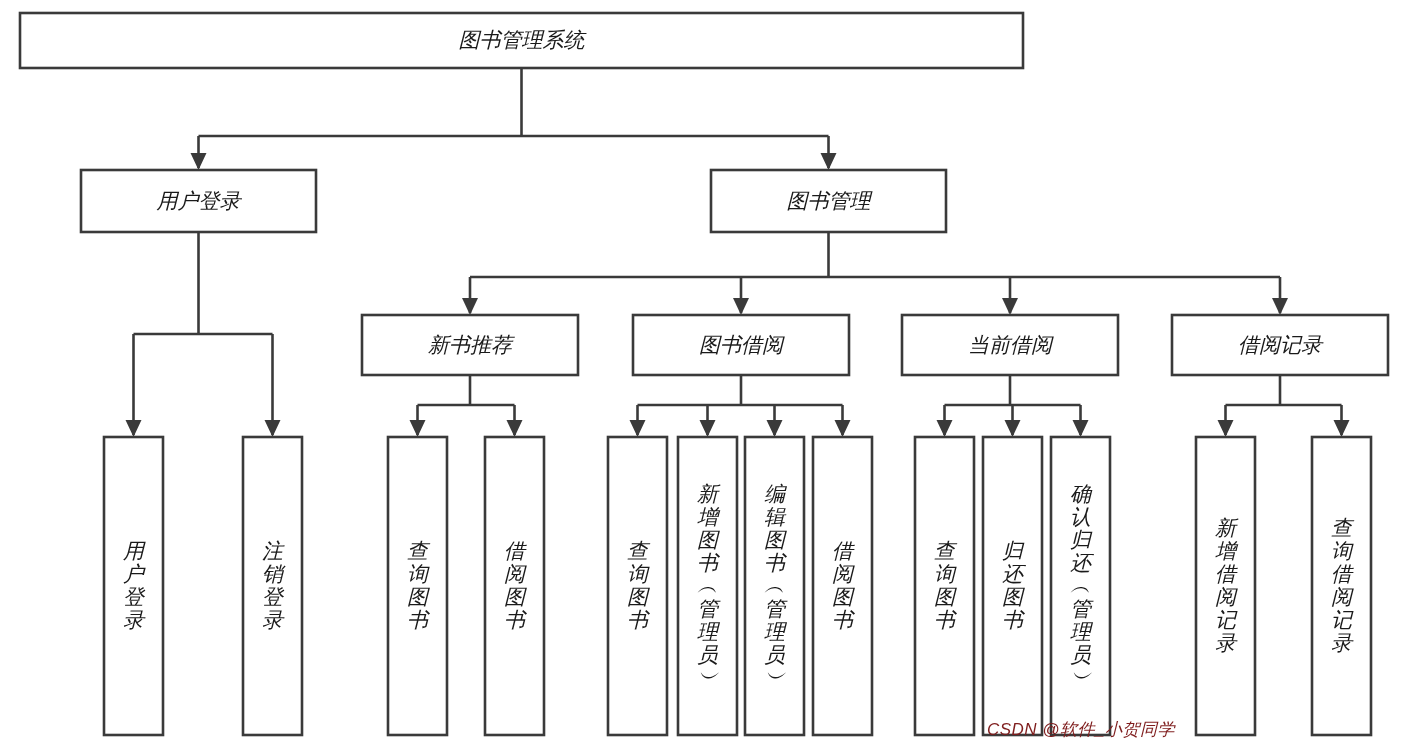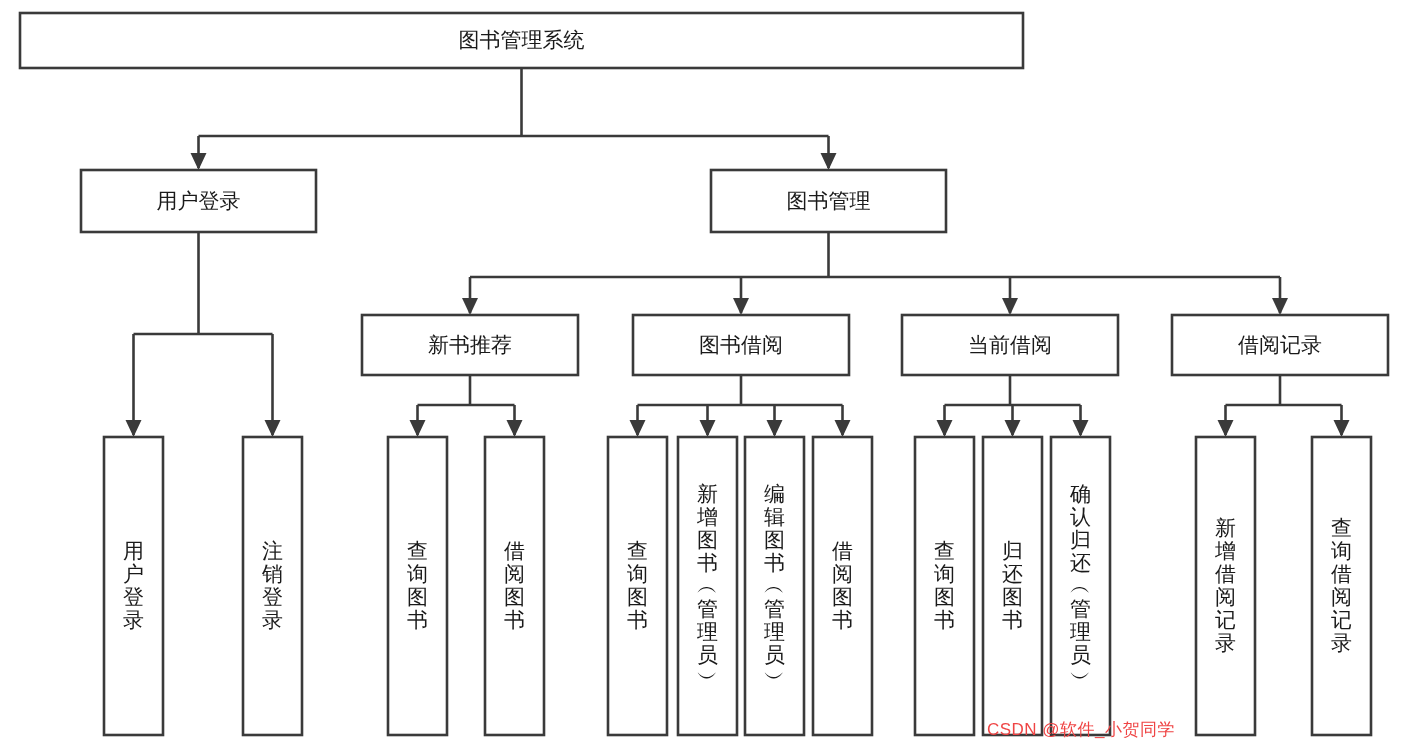--- a/index.html
+++ b/index.html
@@ -11,20 +11,21 @@
     width: 1405px;
     height: 747px;
     font-family: "Liberation Sans", "DejaVu Sans", sans-serif;
     overflow: hidden;
     position: relative;
   }
   #diagram-root {
     position: relative;
     width: 1183px;
     height: 747px;
+    font-style: italic;
   }
   svg.diagram {
     display: block;
     width: 1405px;
     height: 747px;
   }
   .node-box {
     fill: #ffffff;
     stroke: #3a3a3a;
     stroke-width: 2.6;
@@ -51,21 +52,21 @@
     font-size: 21px;
     fill: #1a1a1a;
     text-anchor: middle;
   }
   .watermark {
     position: absolute;
     right: 8px;
     bottom: 6px;
     font-family: "Liberation Sans", "DejaVu Sans", sans-serif;
     font-size: 17px;
-    color: #ef4444;
+    color: #7f1d1d;
     letter-spacing: 0.5px;
     white-space: nowrap;
     pointer-events: none;
   }
 </style>
 </head>
 <body>
 
 <div id="diagram-root">
 

